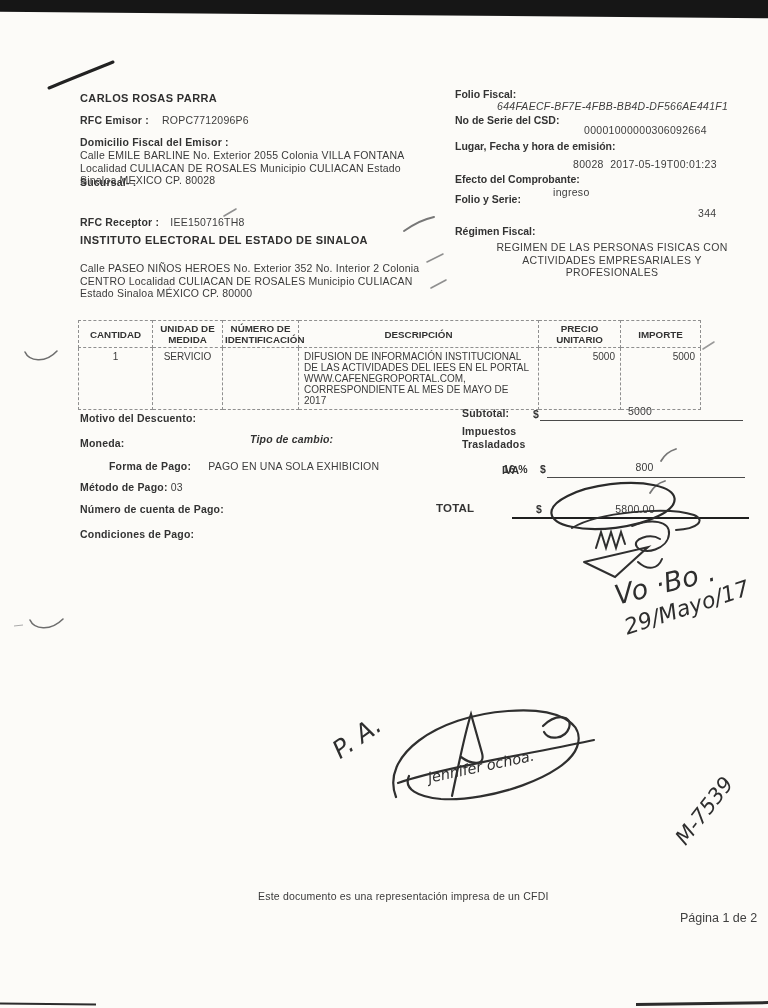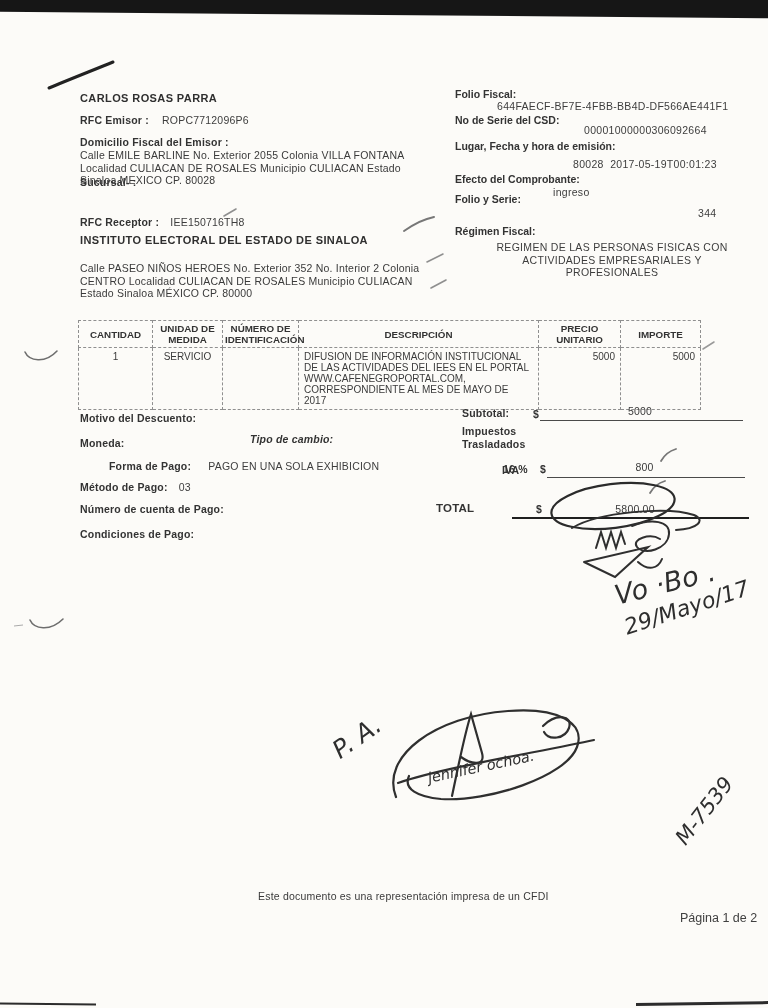--- a/index.html
+++ b/index.html
@@ -50,21 +50,21 @@
   <div class="abs txt b" style="left:80px;top:176px;">Sucursal- :</div>
 
   <div class="abs txt" style="left:80px;top:216px;">
     <span class="b">RFC Receptor :</span>
     <span class="v" style="margin-left:8px;">IEE150716TH8</span>
   </div>
   <div class="abs name" style="left:80px;top:234px;">INSTITUTO ELECTORAL DEL ESTADO DE SINALOA</div>
   <div class="abs txt addr" style="left:80px;top:262px;">Calle PASEO NIÑOS HEROES No. Exterior 352 No. Interior 2 Colonia CENTRO Localidad CULIACAN DE ROSALES Municipio CULIACAN Estado Sinaloa MÉXICO CP. 80000</div>
 
   <div class="abs rlabel" style="left:455px;top:88px;">Folio Fiscal:</div>
-  <div class="abs rvalue" style="left:497px;top:100px;">644FAECF-BF7E-4FBB-BB4D-DF566AE441F1</div>
+  <div class="abs rvalue" style="left:497px;top:100px;font-style:italic;">644FAECF-BF7E-4FBB-BB4D-DF566AE441F1</div>
 
   <div class="abs rlabel" style="left:455px;top:114px;">No de Serie del CSD:</div>
   <div class="abs rvalue" style="left:584px;top:124px;">00001000000306092664</div>
 
   <div class="abs rlabel" style="left:455px;top:140px;">Lugar, Fecha y hora de emisión:</div>
   <div class="abs rvalue" style="left:573px;top:152px;white-space:pre;margin-top:6px;">80028  2017-05-19T00:01:23</div>
 
   <div class="abs rlabel" style="left:455px;top:173px;">Efecto del Comprobante:</div>
   <div class="abs rvalue" style="left:553px;top:186px;">ingreso</div>
 
@@ -105,21 +105,21 @@
 
   <div class="abs txt b" style="left:80px;top:412px;">Motivo del Descuento:</div>
   <div class="abs txt b" style="left:80px;top:437px;">Moneda:</div>
   <div class="abs txt b" style="left:250px;top:433px;font-style:italic;">Tipo de cambio:</div>
   <div class="abs txt" style="left:80px;top:460px;padding-left:29px;">
     <span class="b">Forma de Pago:</span>
     <span class="v" style="margin-left:14px;">PAGO EN UNA SOLA EXHIBICION</span>
   </div>
   <div class="abs txt" style="left:80px;top:481px;">
     <span class="b">Método de Pago:</span>
-    <span class="v" style="margin-left:8px;">03</span>
+    <span class="v" style="margin-left:0;">03</span>
   </div>
   <div class="abs txt b" style="left:80px;top:503px;">Número de cuenta de Pago:</div>
   <div class="abs txt b" style="left:80px;top:528px;">Condiciones de Pago:</div>
 
   <div class="abs txt b" style="left:462px;top:407px;">Subtotal:</div>
   <div class="abs txt b" style="left:533px;top:408px;">$</div>
   <div class="abs txt center" style="left:540px;top:405px;width:200px;">5000</div>
   <div class="abs uline" style="left:540px;top:420px;width:203px;"></div>
 
   <div class="abs txt b" style="left:462px;top:425px;width:78px;">Impuestos Trasladados</div>

